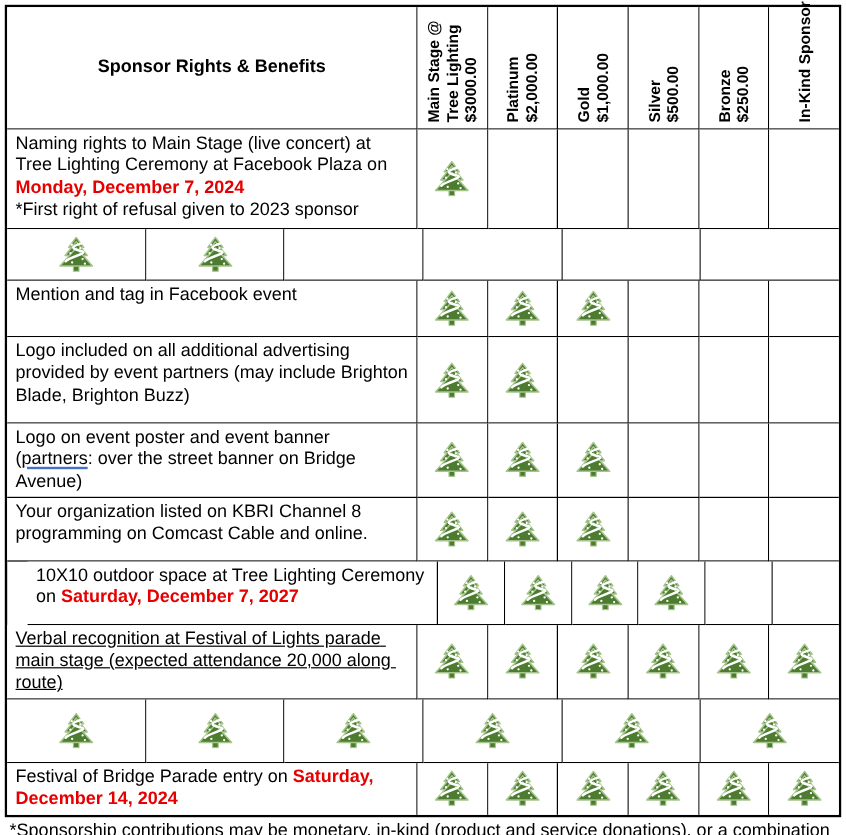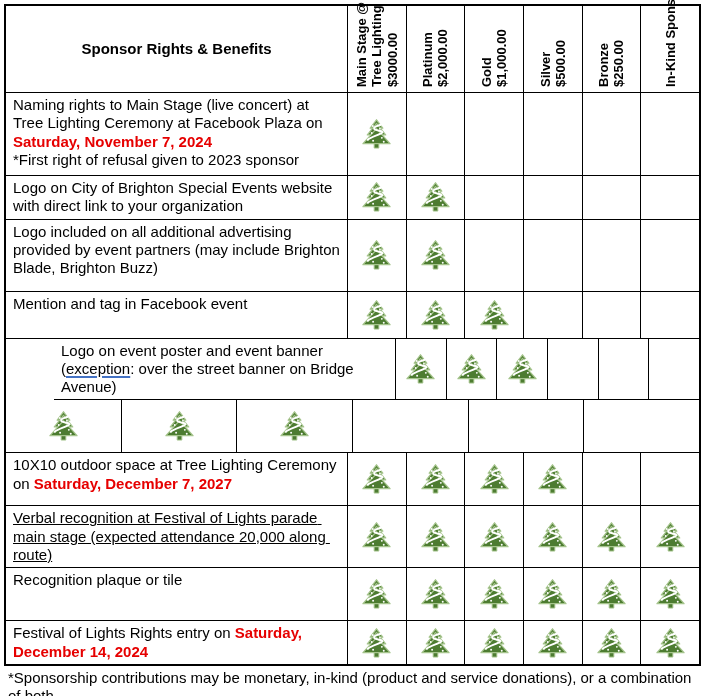--- a/index.html
+++ b/index.html
@@ -40,21 +40,21 @@
     white-space: pre-wrap;
   }
   .tier-cell {
     flex: 1 1 0;
     display: flex;
     align-items: center;
     justify-content: center;
     min-width: 0;
   }
 
-  .header-row { height: 87px; justify-content: space-between; }
+  .header-row { height: 102px; justify-content: space-between; }
   .header-label-cell {
     display: flex;
     align-items: center;
     justify-content: center;
     font-weight: bold;
     font-size: 15px;
     white-space: normal;
   }
   .vert {
     writing-mode: vertical-rl;
@@ -114,21 +114,21 @@
     <div class="cell tier-cell">
       <span class="vert">Bronze
 $250.00</span>
     </div>
     <div class="cell tier-cell">
       <span class="vert">In-Kind Sponsor</span>
     </div>
   </div>
 
 <div class="row body-row" style="min-height: 83px;">
-      <div class="cell label-cell"><span class="seg-normal">Naming rights to Main Stage (live concert) at Tree Lighting Ceremony at Facebook Plaza on </span><span class="seg-redbold">Saturday, November 7, 2024</span><span class="seg-normal">
+      <div class="cell label-cell"><span class="seg-normal">Naming rights to Main Stage (live concert) at Tree Lighting Ceremony at Facebook Plaza on </span><span class="seg-redbold">Monday, December 7, 2024</span><span class="seg-normal">
 *First right of refusal given to 2023 sponsor</span></div>
       <div class="cell tier-cell">
         <svg class="tree" width="33" height="30" viewBox="0 0 34 31" aria-hidden="true">
           <g fill="#4d7c31" stroke="#a5c48c" stroke-width="1.3" stroke-linejoin="round">
             <rect x="14.6" y="24" width="4.8" height="6" stroke-width="1"></rect>
             <polygon points="17,0.8 10.5,9.5 23.5,9.5"></polygon>
             <polygon points="17,4.5 7.5,16.5 26.5,16.5"></polygon>
             <polygon points="17,10 3,25.5 31,25.5"></polygon>
           </g>
           <path d="M21.5,6 C13,8.5 11.5,10.5 21,12.5 C29,14.5 11,17.5 8,21.5" fill="none" stroke="#ffffff" stroke-width="2.1" stroke-linecap="round"></path>
@@ -142,60 +142,122 @@
           </g>
         </svg>
       </div>
       <div class="cell tier-cell"></div>
       <div class="cell tier-cell"></div>
       <div class="cell tier-cell"></div>
       <div class="cell tier-cell"></div>
       <div class="cell tier-cell"></div>
     </div>
     <div class="row body-row" style="min-height: 43px;">
-      <div class="cell label-cell"><span class="seg-normal">Logo on City of Brighton Special Events website with direct link to your organization</span></div>
-      <div class="cell tier-cell">
-        <svg class="tree" width="33" height="30" viewBox="0 0 34 31" aria-hidden="true">
-          <g fill="#4d7c31" stroke="#a5c48c" stroke-width="1.3" stroke-linejoin="round">
-            <rect x="14.6" y="24" width="4.8" height="6" stroke-width="1"></rect>
-            <polygon points="17,0.8 10.5,9.5 23.5,9.5"></polygon>
-            <polygon points="17,4.5 7.5,16.5 26.5,16.5"></polygon>
-            <polygon points="17,10 3,25.5 31,25.5"></polygon>
-          </g>
-          <path d="M21.5,6 C13,8.5 11.5,10.5 21,12.5 C29,14.5 11,17.5 8,21.5" fill="none" stroke="#ffffff" stroke-width="2.1" stroke-linecap="round"></path>
-          <g fill="#ffffff">
-            <circle cx="13.2" cy="7.2" r="1"></circle>
-            <circle cx="20.5" cy="10.2" r="1"></circle>
-            <circle cx="12" cy="14.5" r="1"></circle>
-            <circle cx="22.5" cy="19.5" r="1"></circle>
-            <circle cx="13.5" cy="22.5" r="1"></circle>
-            <circle cx="24.5" cy="23.5" r="1"></circle>
-          </g>
-        </svg>
-      </div>
-      <div class="cell tier-cell">
-        <svg class="tree" width="33" height="30" viewBox="0 0 34 31" aria-hidden="true">
-          <g fill="#4d7c31" stroke="#a5c48c" stroke-width="1.3" stroke-linejoin="round">
-            <rect x="14.6" y="24" width="4.8" height="6" stroke-width="1"></rect>
-            <polygon points="17,0.8 10.5,9.5 23.5,9.5"></polygon>
-            <polygon points="17,4.5 7.5,16.5 26.5,16.5"></polygon>
-            <polygon points="17,10 3,25.5 31,25.5"></polygon>
-          </g>
-          <path d="M21.5,6 C13,8.5 11.5,10.5 21,12.5 C29,14.5 11,17.5 8,21.5" fill="none" stroke="#ffffff" stroke-width="2.1" stroke-linecap="round"></path>
-          <g fill="#ffffff">
-            <circle cx="13.2" cy="7.2" r="1"></circle>
-            <circle cx="20.5" cy="10.2" r="1"></circle>
-            <circle cx="12" cy="14.5" r="1"></circle>
-            <circle cx="22.5" cy="19.5" r="1"></circle>
-            <circle cx="13.5" cy="22.5" r="1"></circle>
-            <circle cx="24.5" cy="23.5" r="1"></circle>
-          </g>
-        </svg>
-      </div>
-      <div class="cell tier-cell"></div>
+      <div class="cell tier-cell">
+        <svg class="tree" width="33" height="30" viewBox="0 0 34 31" aria-hidden="true">
+          <g fill="#4d7c31" stroke="#a5c48c" stroke-width="1.3" stroke-linejoin="round">
+            <rect x="14.6" y="24" width="4.8" height="6" stroke-width="1"></rect>
+            <polygon points="17,0.8 10.5,9.5 23.5,9.5"></polygon>
+            <polygon points="17,4.5 7.5,16.5 26.5,16.5"></polygon>
+            <polygon points="17,10 3,25.5 31,25.5"></polygon>
+          </g>
+          <path d="M21.5,6 C13,8.5 11.5,10.5 21,12.5 C29,14.5 11,17.5 8,21.5" fill="none" stroke="#ffffff" stroke-width="2.1" stroke-linecap="round"></path>
+          <g fill="#ffffff">
+            <circle cx="13.2" cy="7.2" r="1"></circle>
+            <circle cx="20.5" cy="10.2" r="1"></circle>
+            <circle cx="12" cy="14.5" r="1"></circle>
+            <circle cx="22.5" cy="19.5" r="1"></circle>
+            <circle cx="13.5" cy="22.5" r="1"></circle>
+            <circle cx="24.5" cy="23.5" r="1"></circle>
+          </g>
+        </svg>
+      </div>
+      <div class="cell tier-cell">
+        <svg class="tree" width="33" height="30" viewBox="0 0 34 31" aria-hidden="true">
+          <g fill="#4d7c31" stroke="#a5c48c" stroke-width="1.3" stroke-linejoin="round">
+            <rect x="14.6" y="24" width="4.8" height="6" stroke-width="1"></rect>
+            <polygon points="17,0.8 10.5,9.5 23.5,9.5"></polygon>
+            <polygon points="17,4.5 7.5,16.5 26.5,16.5"></polygon>
+            <polygon points="17,10 3,25.5 31,25.5"></polygon>
+          </g>
+          <path d="M21.5,6 C13,8.5 11.5,10.5 21,12.5 C29,14.5 11,17.5 8,21.5" fill="none" stroke="#ffffff" stroke-width="2.1" stroke-linecap="round"></path>
+          <g fill="#ffffff">
+            <circle cx="13.2" cy="7.2" r="1"></circle>
+            <circle cx="20.5" cy="10.2" r="1"></circle>
+            <circle cx="12" cy="14.5" r="1"></circle>
+            <circle cx="22.5" cy="19.5" r="1"></circle>
+            <circle cx="13.5" cy="22.5" r="1"></circle>
+            <circle cx="24.5" cy="23.5" r="1"></circle>
+          </g>
+        </svg>
+      </div>
+      <div class="cell tier-cell"></div>
+      <div class="cell tier-cell"></div>
+      <div class="cell tier-cell"></div>
+      <div class="cell tier-cell"></div>
+    </div>
+    <div class="row body-row" style="min-height: 47px;">
+      <div class="cell label-cell"><span class="seg-normal">Mention and tag in Facebook event</span></div>
+      <div class="cell tier-cell">
+        <svg class="tree" width="33" height="30" viewBox="0 0 34 31" aria-hidden="true">
+          <g fill="#4d7c31" stroke="#a5c48c" stroke-width="1.3" stroke-linejoin="round">
+            <rect x="14.6" y="24" width="4.8" height="6" stroke-width="1"></rect>
+            <polygon points="17,0.8 10.5,9.5 23.5,9.5"></polygon>
+            <polygon points="17,4.5 7.5,16.5 26.5,16.5"></polygon>
+            <polygon points="17,10 3,25.5 31,25.5"></polygon>
+          </g>
+          <path d="M21.5,6 C13,8.5 11.5,10.5 21,12.5 C29,14.5 11,17.5 8,21.5" fill="none" stroke="#ffffff" stroke-width="2.1" stroke-linecap="round"></path>
+          <g fill="#ffffff">
+            <circle cx="13.2" cy="7.2" r="1"></circle>
+            <circle cx="20.5" cy="10.2" r="1"></circle>
+            <circle cx="12" cy="14.5" r="1"></circle>
+            <circle cx="22.5" cy="19.5" r="1"></circle>
+            <circle cx="13.5" cy="22.5" r="1"></circle>
+            <circle cx="24.5" cy="23.5" r="1"></circle>
+          </g>
+        </svg>
+      </div>
+      <div class="cell tier-cell">
+        <svg class="tree" width="33" height="30" viewBox="0 0 34 31" aria-hidden="true">
+          <g fill="#4d7c31" stroke="#a5c48c" stroke-width="1.3" stroke-linejoin="round">
+            <rect x="14.6" y="24" width="4.8" height="6" stroke-width="1"></rect>
+            <polygon points="17,0.8 10.5,9.5 23.5,9.5"></polygon>
+            <polygon points="17,4.5 7.5,16.5 26.5,16.5"></polygon>
+            <polygon points="17,10 3,25.5 31,25.5"></polygon>
+          </g>
+          <path d="M21.5,6 C13,8.5 11.5,10.5 21,12.5 C29,14.5 11,17.5 8,21.5" fill="none" stroke="#ffffff" stroke-width="2.1" stroke-linecap="round"></path>
+          <g fill="#ffffff">
+            <circle cx="13.2" cy="7.2" r="1"></circle>
+            <circle cx="20.5" cy="10.2" r="1"></circle>
+            <circle cx="12" cy="14.5" r="1"></circle>
+            <circle cx="22.5" cy="19.5" r="1"></circle>
+            <circle cx="13.5" cy="22.5" r="1"></circle>
+            <circle cx="24.5" cy="23.5" r="1"></circle>
+          </g>
+        </svg>
+      </div>
+      <div class="cell tier-cell">
+        <svg class="tree" width="33" height="30" viewBox="0 0 34 31" aria-hidden="true">
+          <g fill="#4d7c31" stroke="#a5c48c" stroke-width="1.3" stroke-linejoin="round">
+            <rect x="14.6" y="24" width="4.8" height="6" stroke-width="1"></rect>
+            <polygon points="17,0.8 10.5,9.5 23.5,9.5"></polygon>
+            <polygon points="17,4.5 7.5,16.5 26.5,16.5"></polygon>
+            <polygon points="17,10 3,25.5 31,25.5"></polygon>
+          </g>
+          <path d="M21.5,6 C13,8.5 11.5,10.5 21,12.5 C29,14.5 11,17.5 8,21.5" fill="none" stroke="#ffffff" stroke-width="2.1" stroke-linecap="round"></path>
+          <g fill="#ffffff">
+            <circle cx="13.2" cy="7.2" r="1"></circle>
+            <circle cx="20.5" cy="10.2" r="1"></circle>
+            <circle cx="12" cy="14.5" r="1"></circle>
+            <circle cx="22.5" cy="19.5" r="1"></circle>
+            <circle cx="13.5" cy="22.5" r="1"></circle>
+            <circle cx="24.5" cy="23.5" r="1"></circle>
+          </g>
+        </svg>
+      </div>
       <div class="cell tier-cell"></div>
       <div class="cell tier-cell"></div>
       <div class="cell tier-cell"></div>
     </div>
     <div class="row body-row" style="min-height: 72px;">
       <div class="cell label-cell"><span class="seg-normal">Logo included on all additional advertising provided by event partners (may include Brighton Blade, Brighton Buzz)</span></div>
       <div class="cell tier-cell">
         <svg class="tree" width="33" height="30" viewBox="0 0 34 31" aria-hidden="true">
           <g fill="#4d7c31" stroke="#a5c48c" stroke-width="1.3" stroke-linejoin="round">
             <rect x="14.6" y="24" width="4.8" height="6" stroke-width="1"></rect>
@@ -231,86 +293,23 @@
             <circle cx="13.5" cy="22.5" r="1"></circle>
             <circle cx="24.5" cy="23.5" r="1"></circle>
           </g>
         </svg>
       </div>
       <div class="cell tier-cell"></div>
       <div class="cell tier-cell"></div>
       <div class="cell tier-cell"></div>
       <div class="cell tier-cell"></div>
     </div>
-    <div class="row body-row" style="min-height: 47px;">
-      <div class="cell label-cell"><span class="seg-normal">Mention and tag in Facebook event</span></div>
-      <div class="cell tier-cell">
-        <svg class="tree" width="33" height="30" viewBox="0 0 34 31" aria-hidden="true">
-          <g fill="#4d7c31" stroke="#a5c48c" stroke-width="1.3" stroke-linejoin="round">
-            <rect x="14.6" y="24" width="4.8" height="6" stroke-width="1"></rect>
-            <polygon points="17,0.8 10.5,9.5 23.5,9.5"></polygon>
-            <polygon points="17,4.5 7.5,16.5 26.5,16.5"></polygon>
-            <polygon points="17,10 3,25.5 31,25.5"></polygon>
-          </g>
-          <path d="M21.5,6 C13,8.5 11.5,10.5 21,12.5 C29,14.5 11,17.5 8,21.5" fill="none" stroke="#ffffff" stroke-width="2.1" stroke-linecap="round"></path>
-          <g fill="#ffffff">
-            <circle cx="13.2" cy="7.2" r="1"></circle>
-            <circle cx="20.5" cy="10.2" r="1"></circle>
-            <circle cx="12" cy="14.5" r="1"></circle>
-            <circle cx="22.5" cy="19.5" r="1"></circle>
-            <circle cx="13.5" cy="22.5" r="1"></circle>
-            <circle cx="24.5" cy="23.5" r="1"></circle>
-          </g>
-        </svg>
-      </div>
-      <div class="cell tier-cell">
-        <svg class="tree" width="33" height="30" viewBox="0 0 34 31" aria-hidden="true">
-          <g fill="#4d7c31" stroke="#a5c48c" stroke-width="1.3" stroke-linejoin="round">
-            <rect x="14.6" y="24" width="4.8" height="6" stroke-width="1"></rect>
-            <polygon points="17,0.8 10.5,9.5 23.5,9.5"></polygon>
-            <polygon points="17,4.5 7.5,16.5 26.5,16.5"></polygon>
-            <polygon points="17,10 3,25.5 31,25.5"></polygon>
-          </g>
-          <path d="M21.5,6 C13,8.5 11.5,10.5 21,12.5 C29,14.5 11,17.5 8,21.5" fill="none" stroke="#ffffff" stroke-width="2.1" stroke-linecap="round"></path>
-          <g fill="#ffffff">
-            <circle cx="13.2" cy="7.2" r="1"></circle>
-            <circle cx="20.5" cy="10.2" r="1"></circle>
-            <circle cx="12" cy="14.5" r="1"></circle>
-            <circle cx="22.5" cy="19.5" r="1"></circle>
-            <circle cx="13.5" cy="22.5" r="1"></circle>
-            <circle cx="24.5" cy="23.5" r="1"></circle>
-          </g>
-        </svg>
-      </div>
-      <div class="cell tier-cell">
-        <svg class="tree" width="33" height="30" viewBox="0 0 34 31" aria-hidden="true">
-          <g fill="#4d7c31" stroke="#a5c48c" stroke-width="1.3" stroke-linejoin="round">
-            <rect x="14.6" y="24" width="4.8" height="6" stroke-width="1"></rect>
-            <polygon points="17,0.8 10.5,9.5 23.5,9.5"></polygon>
-            <polygon points="17,4.5 7.5,16.5 26.5,16.5"></polygon>
-            <polygon points="17,10 3,25.5 31,25.5"></polygon>
-          </g>
-          <path d="M21.5,6 C13,8.5 11.5,10.5 21,12.5 C29,14.5 11,17.5 8,21.5" fill="none" stroke="#ffffff" stroke-width="2.1" stroke-linecap="round"></path>
-          <g fill="#ffffff">
-            <circle cx="13.2" cy="7.2" r="1"></circle>
-            <circle cx="20.5" cy="10.2" r="1"></circle>
-            <circle cx="12" cy="14.5" r="1"></circle>
-            <circle cx="22.5" cy="19.5" r="1"></circle>
-            <circle cx="13.5" cy="22.5" r="1"></circle>
-            <circle cx="24.5" cy="23.5" r="1"></circle>
-          </g>
-        </svg>
-      </div>
-      <div class="cell tier-cell"></div>
-      <div class="cell tier-cell"></div>
-      <div class="cell tier-cell"></div>
-    </div>
-    <div class="row body-row" style="min-height: 52px; padding-left: 48px;">
+    <div class="row body-row" style="min-height: 52px;">
       <div class="cell label-cell"><span class="seg-normal">Logo on event poster and event banner
-(</span><span class="seg-underline">exception</span><span class="seg-normal">: over the street banner on Bridge Avenue)</span></div>
+(</span><span class="seg-underline">partners</span><span class="seg-normal">: over the street banner on Bridge Avenue)</span></div>
       <div class="cell tier-cell">
         <svg class="tree" width="33" height="30" viewBox="0 0 34 31" aria-hidden="true">
           <g fill="#4d7c31" stroke="#a5c48c" stroke-width="1.3" stroke-linejoin="round">
             <rect x="14.6" y="24" width="4.8" height="6" stroke-width="1"></rect>
             <polygon points="17,0.8 10.5,9.5 23.5,9.5"></polygon>
             <polygon points="17,4.5 7.5,16.5 26.5,16.5"></polygon>
             <polygon points="17,10 3,25.5 31,25.5"></polygon>
           </g>
           <path d="M21.5,6 C13,8.5 11.5,10.5 21,12.5 C29,14.5 11,17.5 8,21.5" fill="none" stroke="#ffffff" stroke-width="2.1" stroke-linecap="round"></path>
           <g fill="#ffffff">
@@ -359,82 +358,83 @@
             <circle cx="13.5" cy="22.5" r="1"></circle>
             <circle cx="24.5" cy="23.5" r="1"></circle>
           </g>
         </svg>
       </div>
       <div class="cell tier-cell"></div>
       <div class="cell tier-cell"></div>
       <div class="cell tier-cell"></div>
     </div>
     <div class="row body-row" style="min-height: 53px;">
-      <div class="cell tier-cell">
-        <svg class="tree" width="33" height="30" viewBox="0 0 34 31" aria-hidden="true">
-          <g fill="#4d7c31" stroke="#a5c48c" stroke-width="1.3" stroke-linejoin="round">
-            <rect x="14.6" y="24" width="4.8" height="6" stroke-width="1"></rect>
-            <polygon points="17,0.8 10.5,9.5 23.5,9.5"></polygon>
-            <polygon points="17,4.5 7.5,16.5 26.5,16.5"></polygon>
-            <polygon points="17,10 3,25.5 31,25.5"></polygon>
-          </g>
-          <path d="M21.5,6 C13,8.5 11.5,10.5 21,12.5 C29,14.5 11,17.5 8,21.5" fill="none" stroke="#ffffff" stroke-width="2.1" stroke-linecap="round"></path>
-          <g fill="#ffffff">
-            <circle cx="13.2" cy="7.2" r="1"></circle>
-            <circle cx="20.5" cy="10.2" r="1"></circle>
-            <circle cx="12" cy="14.5" r="1"></circle>
-            <circle cx="22.5" cy="19.5" r="1"></circle>
-            <circle cx="13.5" cy="22.5" r="1"></circle>
-            <circle cx="24.5" cy="23.5" r="1"></circle>
-          </g>
-        </svg>
-      </div>
-      <div class="cell tier-cell">
-        <svg class="tree" width="33" height="30" viewBox="0 0 34 31" aria-hidden="true">
-          <g fill="#4d7c31" stroke="#a5c48c" stroke-width="1.3" stroke-linejoin="round">
-            <rect x="14.6" y="24" width="4.8" height="6" stroke-width="1"></rect>
-            <polygon points="17,0.8 10.5,9.5 23.5,9.5"></polygon>
-            <polygon points="17,4.5 7.5,16.5 26.5,16.5"></polygon>
-            <polygon points="17,10 3,25.5 31,25.5"></polygon>
-          </g>
-          <path d="M21.5,6 C13,8.5 11.5,10.5 21,12.5 C29,14.5 11,17.5 8,21.5" fill="none" stroke="#ffffff" stroke-width="2.1" stroke-linecap="round"></path>
-          <g fill="#ffffff">
-            <circle cx="13.2" cy="7.2" r="1"></circle>
-            <circle cx="20.5" cy="10.2" r="1"></circle>
-            <circle cx="12" cy="14.5" r="1"></circle>
-            <circle cx="22.5" cy="19.5" r="1"></circle>
-            <circle cx="13.5" cy="22.5" r="1"></circle>
-            <circle cx="24.5" cy="23.5" r="1"></circle>
-          </g>
-        </svg>
-      </div>
-      <div class="cell tier-cell">
-        <svg class="tree" width="33" height="30" viewBox="0 0 34 31" aria-hidden="true">
-          <g fill="#4d7c31" stroke="#a5c48c" stroke-width="1.3" stroke-linejoin="round">
-            <rect x="14.6" y="24" width="4.8" height="6" stroke-width="1"></rect>
-            <polygon points="17,0.8 10.5,9.5 23.5,9.5"></polygon>
-            <polygon points="17,4.5 7.5,16.5 26.5,16.5"></polygon>
-            <polygon points="17,10 3,25.5 31,25.5"></polygon>
-          </g>
-          <path d="M21.5,6 C13,8.5 11.5,10.5 21,12.5 C29,14.5 11,17.5 8,21.5" fill="none" stroke="#ffffff" stroke-width="2.1" stroke-linecap="round"></path>
-          <g fill="#ffffff">
-            <circle cx="13.2" cy="7.2" r="1"></circle>
-            <circle cx="20.5" cy="10.2" r="1"></circle>
-            <circle cx="12" cy="14.5" r="1"></circle>
-            <circle cx="22.5" cy="19.5" r="1"></circle>
-            <circle cx="13.5" cy="22.5" r="1"></circle>
-            <circle cx="24.5" cy="23.5" r="1"></circle>
-          </g>
-        </svg>
-      </div>
-      <div class="cell tier-cell"></div>
-      <div class="cell tier-cell"></div>
-      <div class="cell tier-cell"></div>
-    </div>
-    <div class="row body-row" style="min-height: 53px;">
+      <div class="cell label-cell"><span class="seg-normal">Your organization listed on KBRI Channel 8 programming on Comcast Cable and online.</span></div>
+      <div class="cell tier-cell">
+        <svg class="tree" width="33" height="30" viewBox="0 0 34 31" aria-hidden="true">
+          <g fill="#4d7c31" stroke="#a5c48c" stroke-width="1.3" stroke-linejoin="round">
+            <rect x="14.6" y="24" width="4.8" height="6" stroke-width="1"></rect>
+            <polygon points="17,0.8 10.5,9.5 23.5,9.5"></polygon>
+            <polygon points="17,4.5 7.5,16.5 26.5,16.5"></polygon>
+            <polygon points="17,10 3,25.5 31,25.5"></polygon>
+          </g>
+          <path d="M21.5,6 C13,8.5 11.5,10.5 21,12.5 C29,14.5 11,17.5 8,21.5" fill="none" stroke="#ffffff" stroke-width="2.1" stroke-linecap="round"></path>
+          <g fill="#ffffff">
+            <circle cx="13.2" cy="7.2" r="1"></circle>
+            <circle cx="20.5" cy="10.2" r="1"></circle>
+            <circle cx="12" cy="14.5" r="1"></circle>
+            <circle cx="22.5" cy="19.5" r="1"></circle>
+            <circle cx="13.5" cy="22.5" r="1"></circle>
+            <circle cx="24.5" cy="23.5" r="1"></circle>
+          </g>
+        </svg>
+      </div>
+      <div class="cell tier-cell">
+        <svg class="tree" width="33" height="30" viewBox="0 0 34 31" aria-hidden="true">
+          <g fill="#4d7c31" stroke="#a5c48c" stroke-width="1.3" stroke-linejoin="round">
+            <rect x="14.6" y="24" width="4.8" height="6" stroke-width="1"></rect>
+            <polygon points="17,0.8 10.5,9.5 23.5,9.5"></polygon>
+            <polygon points="17,4.5 7.5,16.5 26.5,16.5"></polygon>
+            <polygon points="17,10 3,25.5 31,25.5"></polygon>
+          </g>
+          <path d="M21.5,6 C13,8.5 11.5,10.5 21,12.5 C29,14.5 11,17.5 8,21.5" fill="none" stroke="#ffffff" stroke-width="2.1" stroke-linecap="round"></path>
+          <g fill="#ffffff">
+            <circle cx="13.2" cy="7.2" r="1"></circle>
+            <circle cx="20.5" cy="10.2" r="1"></circle>
+            <circle cx="12" cy="14.5" r="1"></circle>
+            <circle cx="22.5" cy="19.5" r="1"></circle>
+            <circle cx="13.5" cy="22.5" r="1"></circle>
+            <circle cx="24.5" cy="23.5" r="1"></circle>
+          </g>
+        </svg>
+      </div>
+      <div class="cell tier-cell">
+        <svg class="tree" width="33" height="30" viewBox="0 0 34 31" aria-hidden="true">
+          <g fill="#4d7c31" stroke="#a5c48c" stroke-width="1.3" stroke-linejoin="round">
+            <rect x="14.6" y="24" width="4.8" height="6" stroke-width="1"></rect>
+            <polygon points="17,0.8 10.5,9.5 23.5,9.5"></polygon>
+            <polygon points="17,4.5 7.5,16.5 26.5,16.5"></polygon>
+            <polygon points="17,10 3,25.5 31,25.5"></polygon>
+          </g>
+          <path d="M21.5,6 C13,8.5 11.5,10.5 21,12.5 C29,14.5 11,17.5 8,21.5" fill="none" stroke="#ffffff" stroke-width="2.1" stroke-linecap="round"></path>
+          <g fill="#ffffff">
+            <circle cx="13.2" cy="7.2" r="1"></circle>
+            <circle cx="20.5" cy="10.2" r="1"></circle>
+            <circle cx="12" cy="14.5" r="1"></circle>
+            <circle cx="22.5" cy="19.5" r="1"></circle>
+            <circle cx="13.5" cy="22.5" r="1"></circle>
+            <circle cx="24.5" cy="23.5" r="1"></circle>
+          </g>
+        </svg>
+      </div>
+      <div class="cell tier-cell"></div>
+      <div class="cell tier-cell"></div>
+      <div class="cell tier-cell"></div>
+    </div>
+    <div class="row body-row" style="min-height: 53px; margin-left: 17px;">
       <div class="cell label-cell"><span class="seg-normal">10X10 outdoor space at Tree Lighting Ceremony on </span><span class="seg-redbold">Saturday, December 7, 2027</span></div>
       <div class="cell tier-cell">
         <svg class="tree" width="33" height="30" viewBox="0 0 34 31" aria-hidden="true">
           <g fill="#4d7c31" stroke="#a5c48c" stroke-width="1.3" stroke-linejoin="round">
             <rect x="14.6" y="24" width="4.8" height="6" stroke-width="1"></rect>
             <polygon points="17,0.8 10.5,9.5 23.5,9.5"></polygon>
             <polygon points="17,4.5 7.5,16.5 26.5,16.5"></polygon>
             <polygon points="17,10 3,25.5 31,25.5"></polygon>
           </g>
           <path d="M21.5,6 C13,8.5 11.5,10.5 21,12.5 C29,14.5 11,17.5 8,21.5" fill="none" stroke="#ffffff" stroke-width="2.1" stroke-linecap="round"></path>
@@ -619,21 +619,20 @@
             <circle cx="20.5" cy="10.2" r="1"></circle>
             <circle cx="12" cy="14.5" r="1"></circle>
             <circle cx="22.5" cy="19.5" r="1"></circle>
             <circle cx="13.5" cy="22.5" r="1"></circle>
             <circle cx="24.5" cy="23.5" r="1"></circle>
           </g>
         </svg>
       </div>
     </div>
     <div class="row body-row" style="min-height: 53px;">
-      <div class="cell label-cell"><span class="seg-normal">Recognition plaque or tile</span></div>
       <div class="cell tier-cell">
         <svg class="tree" width="33" height="30" viewBox="0 0 34 31" aria-hidden="true">
           <g fill="#4d7c31" stroke="#a5c48c" stroke-width="1.3" stroke-linejoin="round">
             <rect x="14.6" y="24" width="4.8" height="6" stroke-width="1"></rect>
             <polygon points="17,0.8 10.5,9.5 23.5,9.5"></polygon>
             <polygon points="17,4.5 7.5,16.5 26.5,16.5"></polygon>
             <polygon points="17,10 3,25.5 31,25.5"></polygon>
           </g>
           <path d="M21.5,6 C13,8.5 11.5,10.5 21,12.5 C29,14.5 11,17.5 8,21.5" fill="none" stroke="#ffffff" stroke-width="2.1" stroke-linecap="round"></path>
           <g fill="#ffffff">
@@ -736,21 +735,21 @@
             <circle cx="20.5" cy="10.2" r="1"></circle>
             <circle cx="12" cy="14.5" r="1"></circle>
             <circle cx="22.5" cy="19.5" r="1"></circle>
             <circle cx="13.5" cy="22.5" r="1"></circle>
             <circle cx="24.5" cy="23.5" r="1"></circle>
           </g>
         </svg>
       </div>
     </div>
     <div class="row body-row" style="min-height: 43px;">
-      <div class="cell label-cell"><span class="seg-normal">Festival of Lights Rights entry on </span><span class="seg-redbold">Saturday, December 14, 2024</span></div>
+      <div class="cell label-cell"><span class="seg-normal">Festival of Bridge Parade entry on </span><span class="seg-redbold">Saturday, December 14, 2024</span></div>
       <div class="cell tier-cell">
         <svg class="tree" width="33" height="30" viewBox="0 0 34 31" aria-hidden="true">
           <g fill="#4d7c31" stroke="#a5c48c" stroke-width="1.3" stroke-linejoin="round">
             <rect x="14.6" y="24" width="4.8" height="6" stroke-width="1"></rect>
             <polygon points="17,0.8 10.5,9.5 23.5,9.5"></polygon>
             <polygon points="17,4.5 7.5,16.5 26.5,16.5"></polygon>
             <polygon points="17,10 3,25.5 31,25.5"></polygon>
           </g>
           <path d="M21.5,6 C13,8.5 11.5,10.5 21,12.5 C29,14.5 11,17.5 8,21.5" fill="none" stroke="#ffffff" stroke-width="2.1" stroke-linecap="round"></path>
           <g fill="#ffffff">

